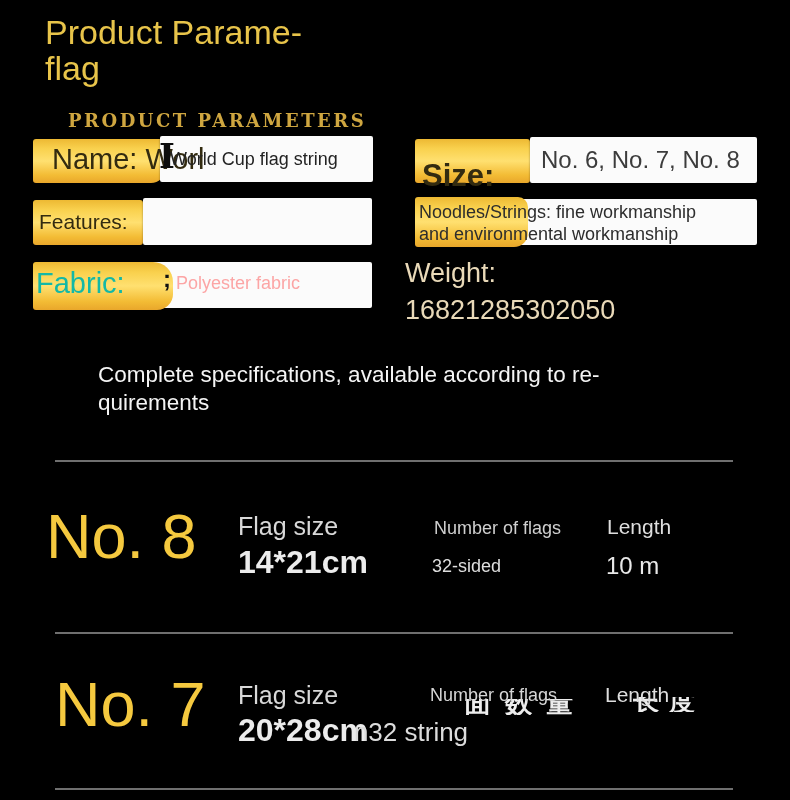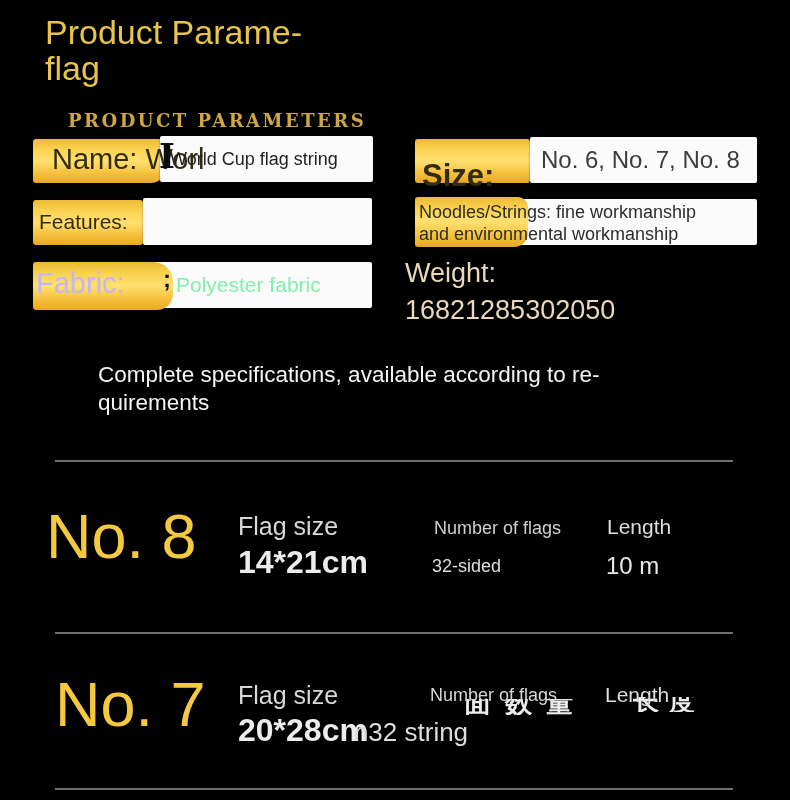--- a/index.html
+++ b/index.html
@@ -39,24 +39,24 @@
   .feat-value{left:160px;top:205px;font-size:16px;line-height:19px;white-space:normal;}
 
   .str-wbox{left:417px;top:199px;width:340px;height:46px;z-index:1;}
   .str-ylabel{left:415px;top:197px;width:113px;height:50px;border-top-right-radius:10px;
               border-bottom-right-radius:14px;z-index:2;}
   .str-text{left:419px;top:201px;font-size:18px;line-height:22px;color:#2d2d2d;white-space:normal;}
 
   .fab-wbox{left:140px;top:262px;width:232px;height:46px;z-index:1;}
   .fab-ylabel{left:33px;top:262px;width:140px;height:48px;border-top-right-radius:20px;
               border-bottom-right-radius:16px;z-index:2;}
-  .fab-label{left:36px;top:267px;font-size:29px;color:#c4b5fd;}
+  .fab-label{left:36px;top:267px;font-size:29px;color:#14b8a6;}
   .fab-artifact{position:absolute;left:163px;top:265px;font-size:24px;font-weight:bold;
                 color:#111;z-index:4;}
-  .fab-value{left:176px;top:273px;font-size:21px;color:#86efac;}
+  .fab-value{left:176px;top:273px;font-size:18px;color:#fca5a5;}
 
   .weight{position:absolute;left:405px;top:255px;color:#e9d9b8;font-size:27px;line-height:37px;}
 
   .note{position:absolute;left:98px;top:361px;width:600px;color:#f4f4f4;
         font-size:22.5px;line-height:28px;}
 
   .divider{position:absolute;left:55px;width:678px;height:2px;background:#6f6f6f;}
   .div1{top:460px;} .div2{top:632px;} .div3{top:788px;}
 
   

